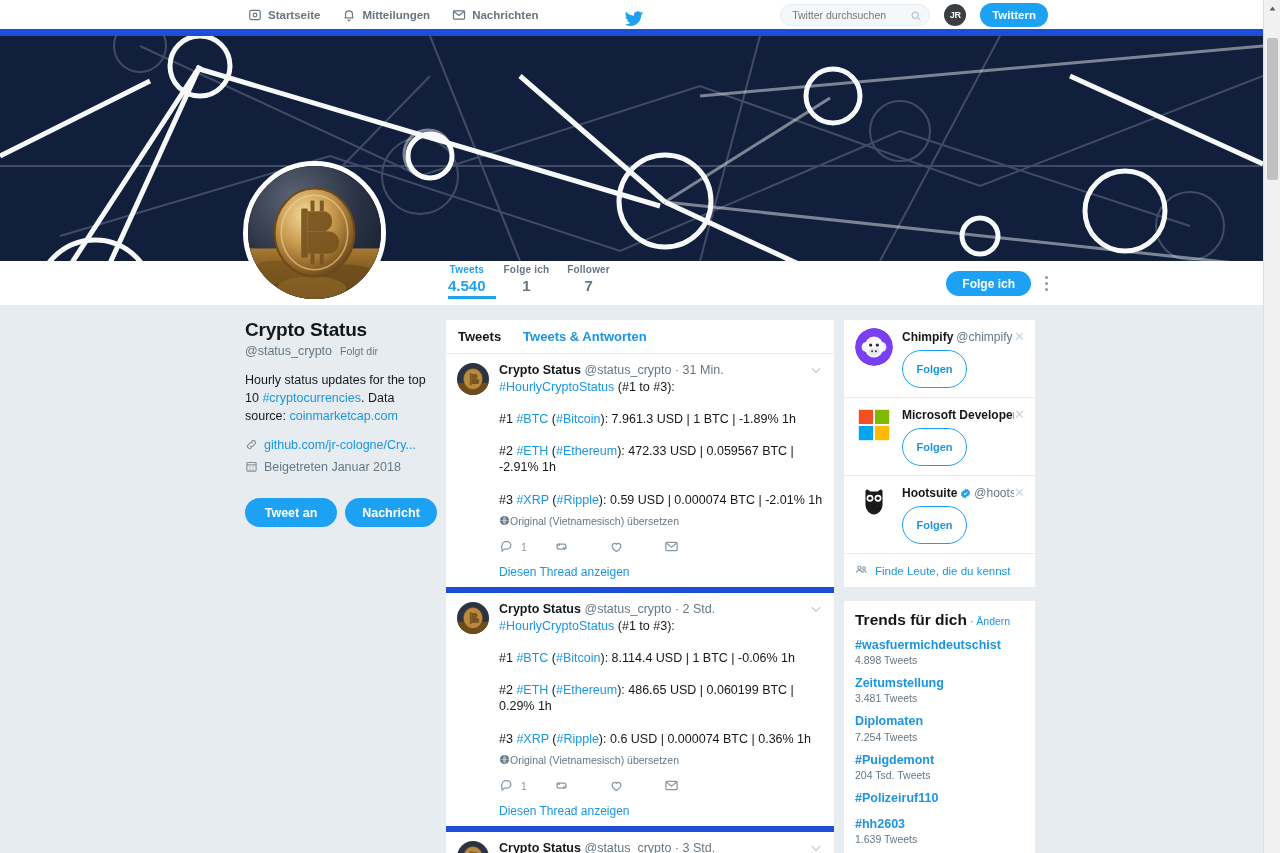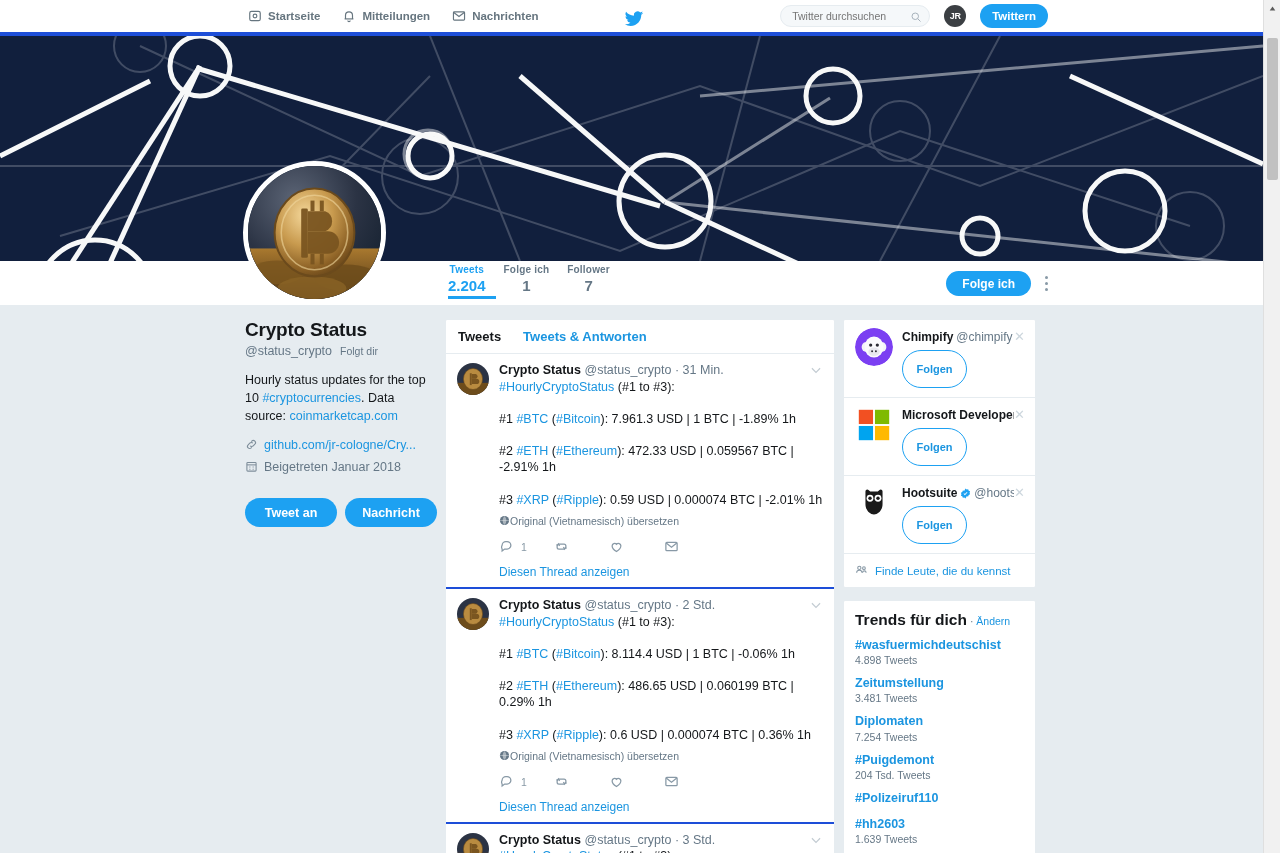--- a/index.html
+++ b/index.html
@@ -8,21 +8,21 @@
     font-family: "Liberation Sans", sans-serif;
     background: #e6ecf0;
     color: #14171a;
     font-size: 14px;
     -webkit-font-smoothing: antialiased;
   }
   .page { position: relative; width: 1263px; height: 853px; overflow: hidden; float: left; }
 
   
   .topnav {
-    height: 36px; background: #fff; border-bottom: 4px solid #1d4ed8;
+    height: 36px; background: #fff; border-bottom: 7px solid #1d4ed8;
     display: flex; align-items: center; position: relative;
   }
   .nav-left { display: flex; align-items: center; margin-left: 248px; gap: 22px; }
   .nav-item { display: flex; align-items: center; gap: 6px; font-size: 11.5px; font-weight: bold; color: #66757f; cursor: pointer; }
   .nav-item .ic { width: 14px; height: 14px; display: block; }
   .bird { position: absolute; left: 624px; top: 9px; width: 20px; height: 18px; }
   .nav-right { position: absolute; right: 215px; display: flex; align-items: center; gap: 14px; }
   .search-box {
     width: 150px; height: 22px; border: 1px solid #e6ecf0; border-radius: 22px;
     background: #f5f8fa; display: flex; align-items: center; padding: 0 8px 0 11px; position: relative;
@@ -85,21 +85,21 @@
   .pbtn {
     background: #1da1f2; color: #fff; border-radius: 22px; height: 29px; flex: 1;
     font-size: 12.5px; font-weight: bold; display: flex; align-items: center; justify-content: center; cursor: pointer;
   }
 
   
   .card { background: #fff; border: 1px solid #e6ecf0; border-radius: 2px; }
   .tabs { display: flex; align-items: center; height: 34px; padding: 0 12px; gap: 22px; border-bottom: 1px solid #e6ecf0; }
   .tab { font-size: 13px; font-weight: bold; color: #1b95e0; cursor: pointer; }
   .tab.sel { color: #14171a; }
-  .tweet { padding: 9px 11px 8px 11px; border-bottom: 2px solid #1d4ed8; display: flex; gap: 10px; position: relative; }
+  .tweet { padding: 9px 11px 8px 11px; border-bottom: 6px solid #1d4ed8; display: flex; gap: 10px; position: relative; }
   .tw-av { width: 32px; height: 32px; border-radius: 50%; flex: none; overflow: hidden; }
   .tw-body { flex: 1; min-width: 0; }
   .tw-head { font-size: 12.5px; line-height: 1.25; }
   .tw-name { font-weight: bold; color: #14171a; cursor: pointer; }
   .tw-handle, .tw-time { color: #657786; }
   .tw-caret { position: absolute; right: 11px; top: 9px; width: 14px; height: 14px; cursor: pointer; opacity: .5; }
   .tw-line { font-size: 12.5px; color: #14171a; margin-top: 16px; line-height: 1.3; }
   .tw-line.first { margin-top: 0; }
   .tw-line a { color: #1b95e0; text-decoration: none; }
   .tw-translate { margin-top: 7px; font-size: 10.5px; color: #657786; display: flex; align-items: center; }
@@ -241,21 +241,21 @@
           <path d="M665 166 L830 62"></path>
         </g>
       </g>
     </svg>
   </div>
 
   <div class="profilebar">
     <div class="stats">
       <div class="stat active">
         <div class="lab">Tweets</div>
-        <div class="val">2.204</div>
+        <div class="val">4.540</div>
       </div>
       <div class="stat">
         <div class="lab">Folge ich</div>
         <div class="val">1</div>
       </div>
       <div class="stat">
         <div class="lab">Follower</div>
         <div class="val">7</div>
       </div>
     </div>

